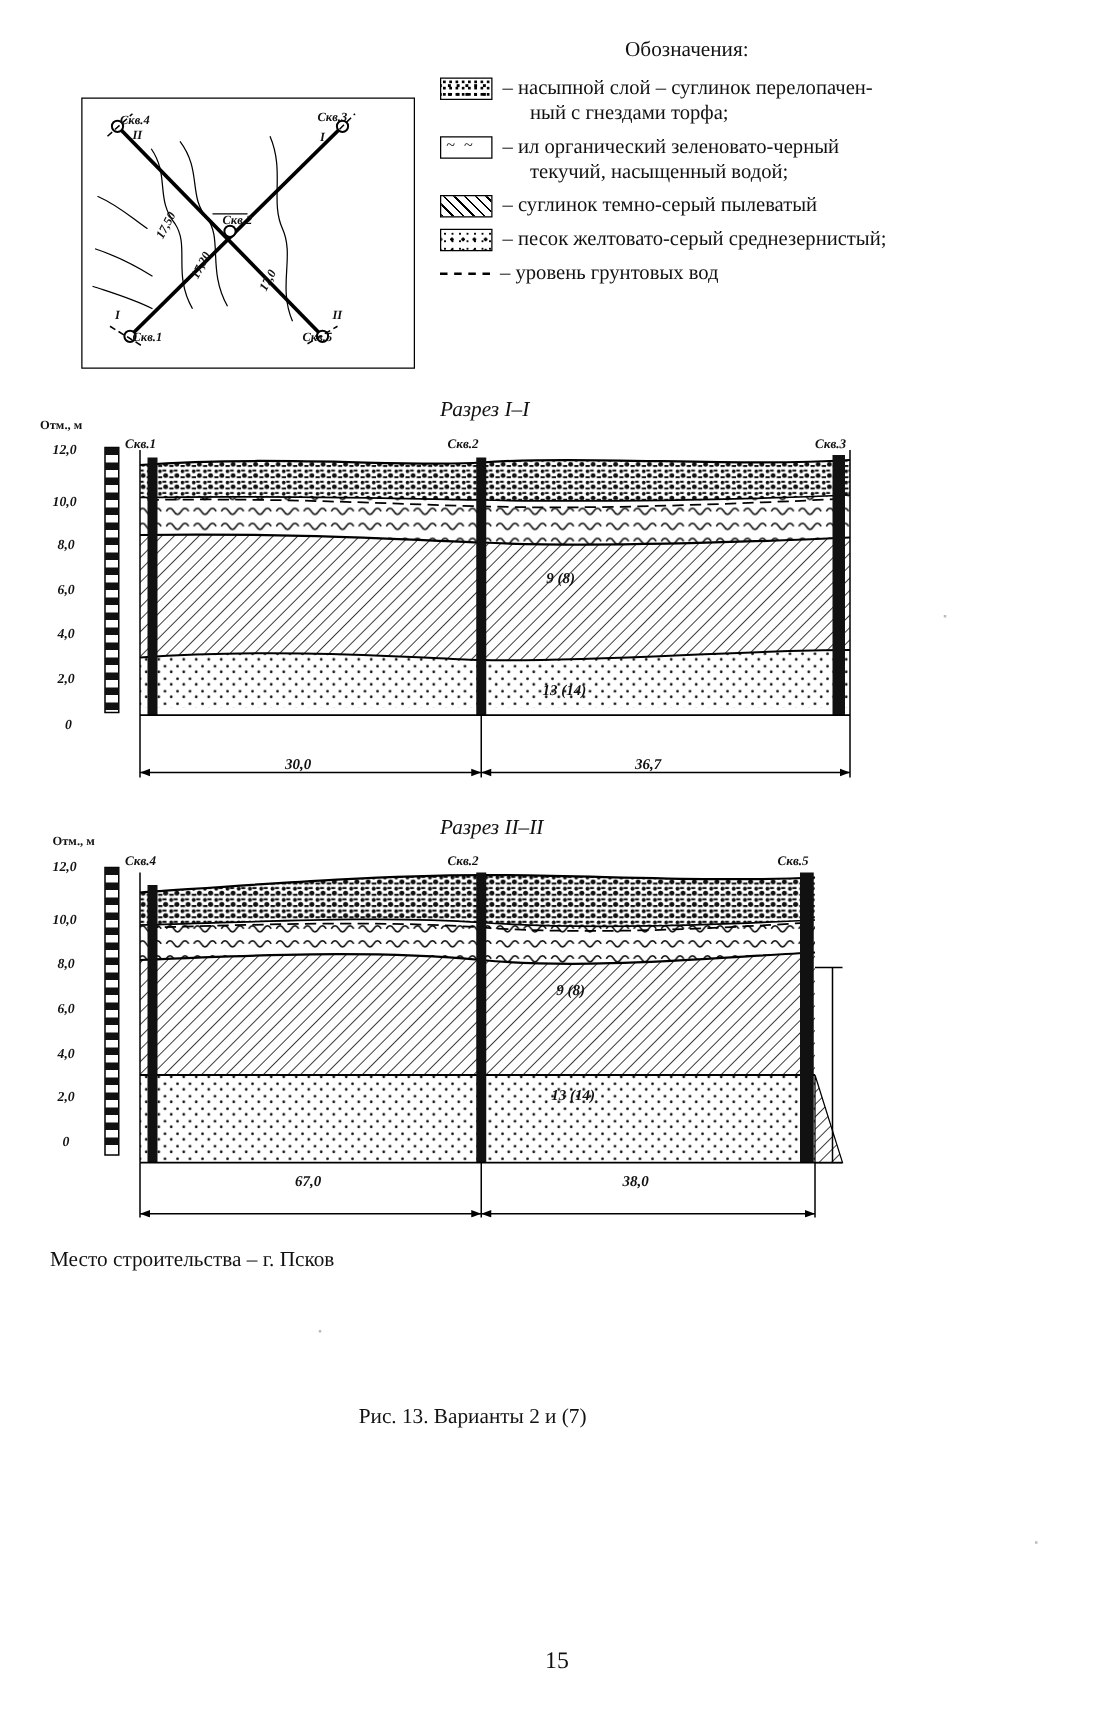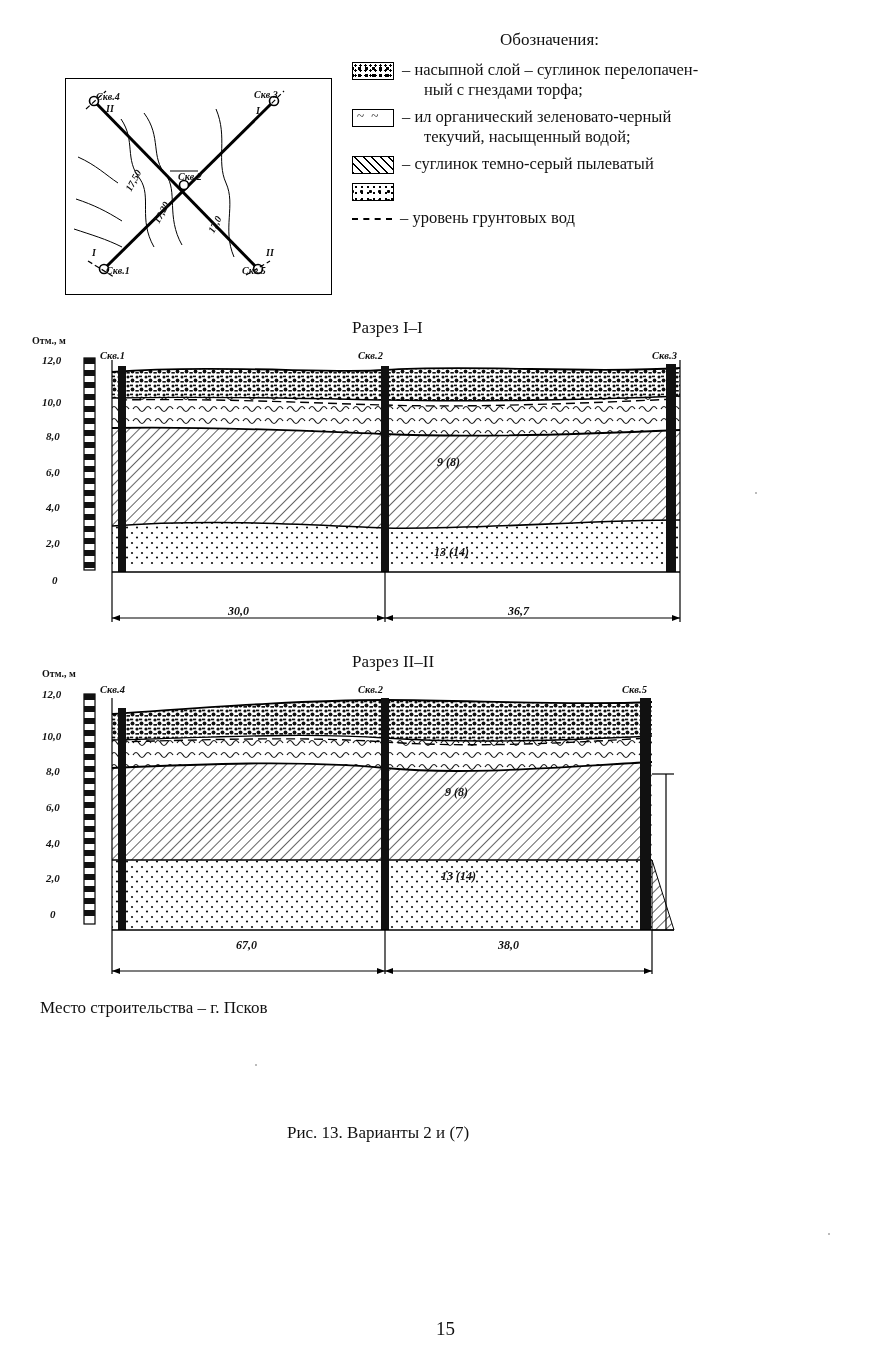--- a/index.html
+++ b/index.html
@@ -67,21 +67,21 @@
   
   .plan{
     position:absolute;left:65px;top:78px;width:265px;height:215px;
     border:1.6px solid #000;background:#fff;
   }
   .plan svg{display:block;}
   .plan-label{font-family:"Liberation Serif",serif;font-size:10px;font-style:italic;font-weight:bold;}
 
   
   .section-title{
-    position:absolute;font-size:17px;
+    position:absolute;font-size:17px;font-style:italic;
   }
   #sec1-title{left:352px;top:318px;}
   #sec2-title{left:352px;top:652px;}
 
   .axis-cap{position:absolute;font-size:10px;font-weight:bold;}
   .tick-lbl{position:absolute;font-size:11px;font-style:italic;font-weight:bold;}
   .well-lbl{position:absolute;font-size:10.5px;font-style:italic;font-weight:bold;}
   .dist-lbl{position:absolute;font-size:12px;font-style:italic;font-weight:bold;}
   .soil-lbl{position:absolute;font-size:12px;font-style:italic;font-weight:bold;}
 
@@ -121,20 +121,23 @@
       </div>
     </div>
     <div class="legend-row">
       <div class="legend-swatch sw-loam"></div>
       <div class="legend-text">
         <span>– суглинок темно-серый пылеватый</span>
       </div>
     </div>
     <div class="legend-row">
       <div class="legend-swatch sw-sand"></div>
+      <div class="legend-text">
+        <span>– песок желтовато-серый среднезернистый;</span>
+      </div>
     </div>
     <div class="legend-row">
       <div class="legend-dash"></div>
       <div class="legend-text">
         <span>– уровень грунтовых вод</span>
       </div>
     </div>
   </div>
 
   <div class="plan">

